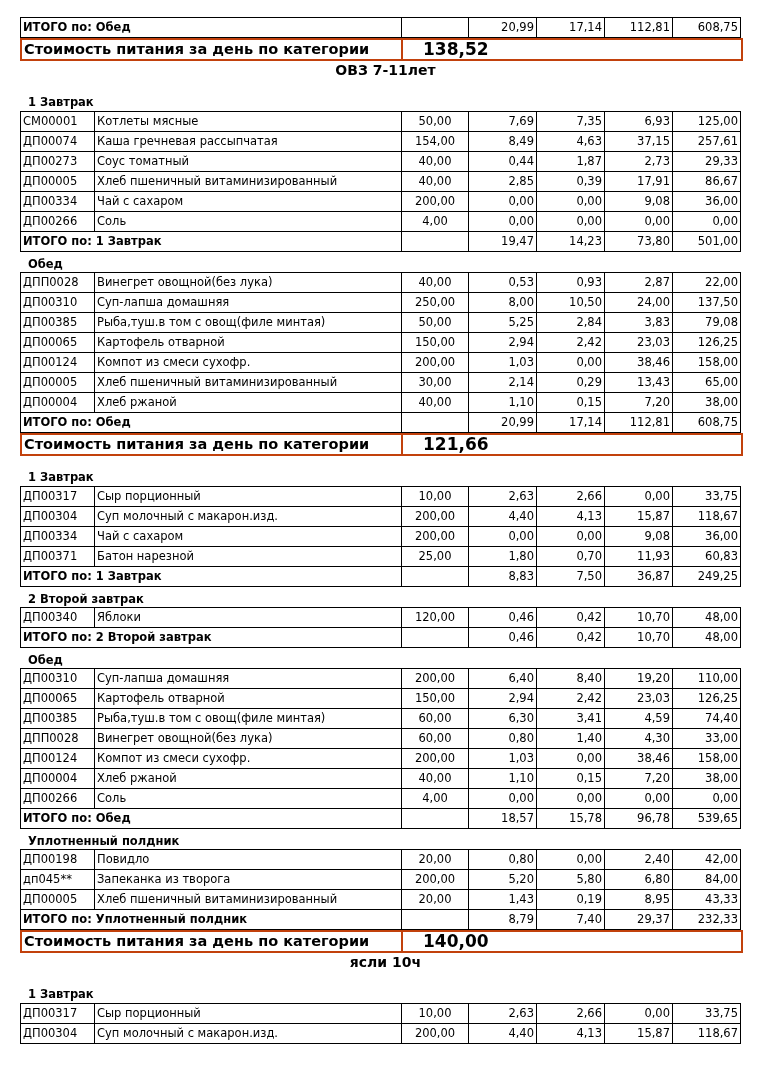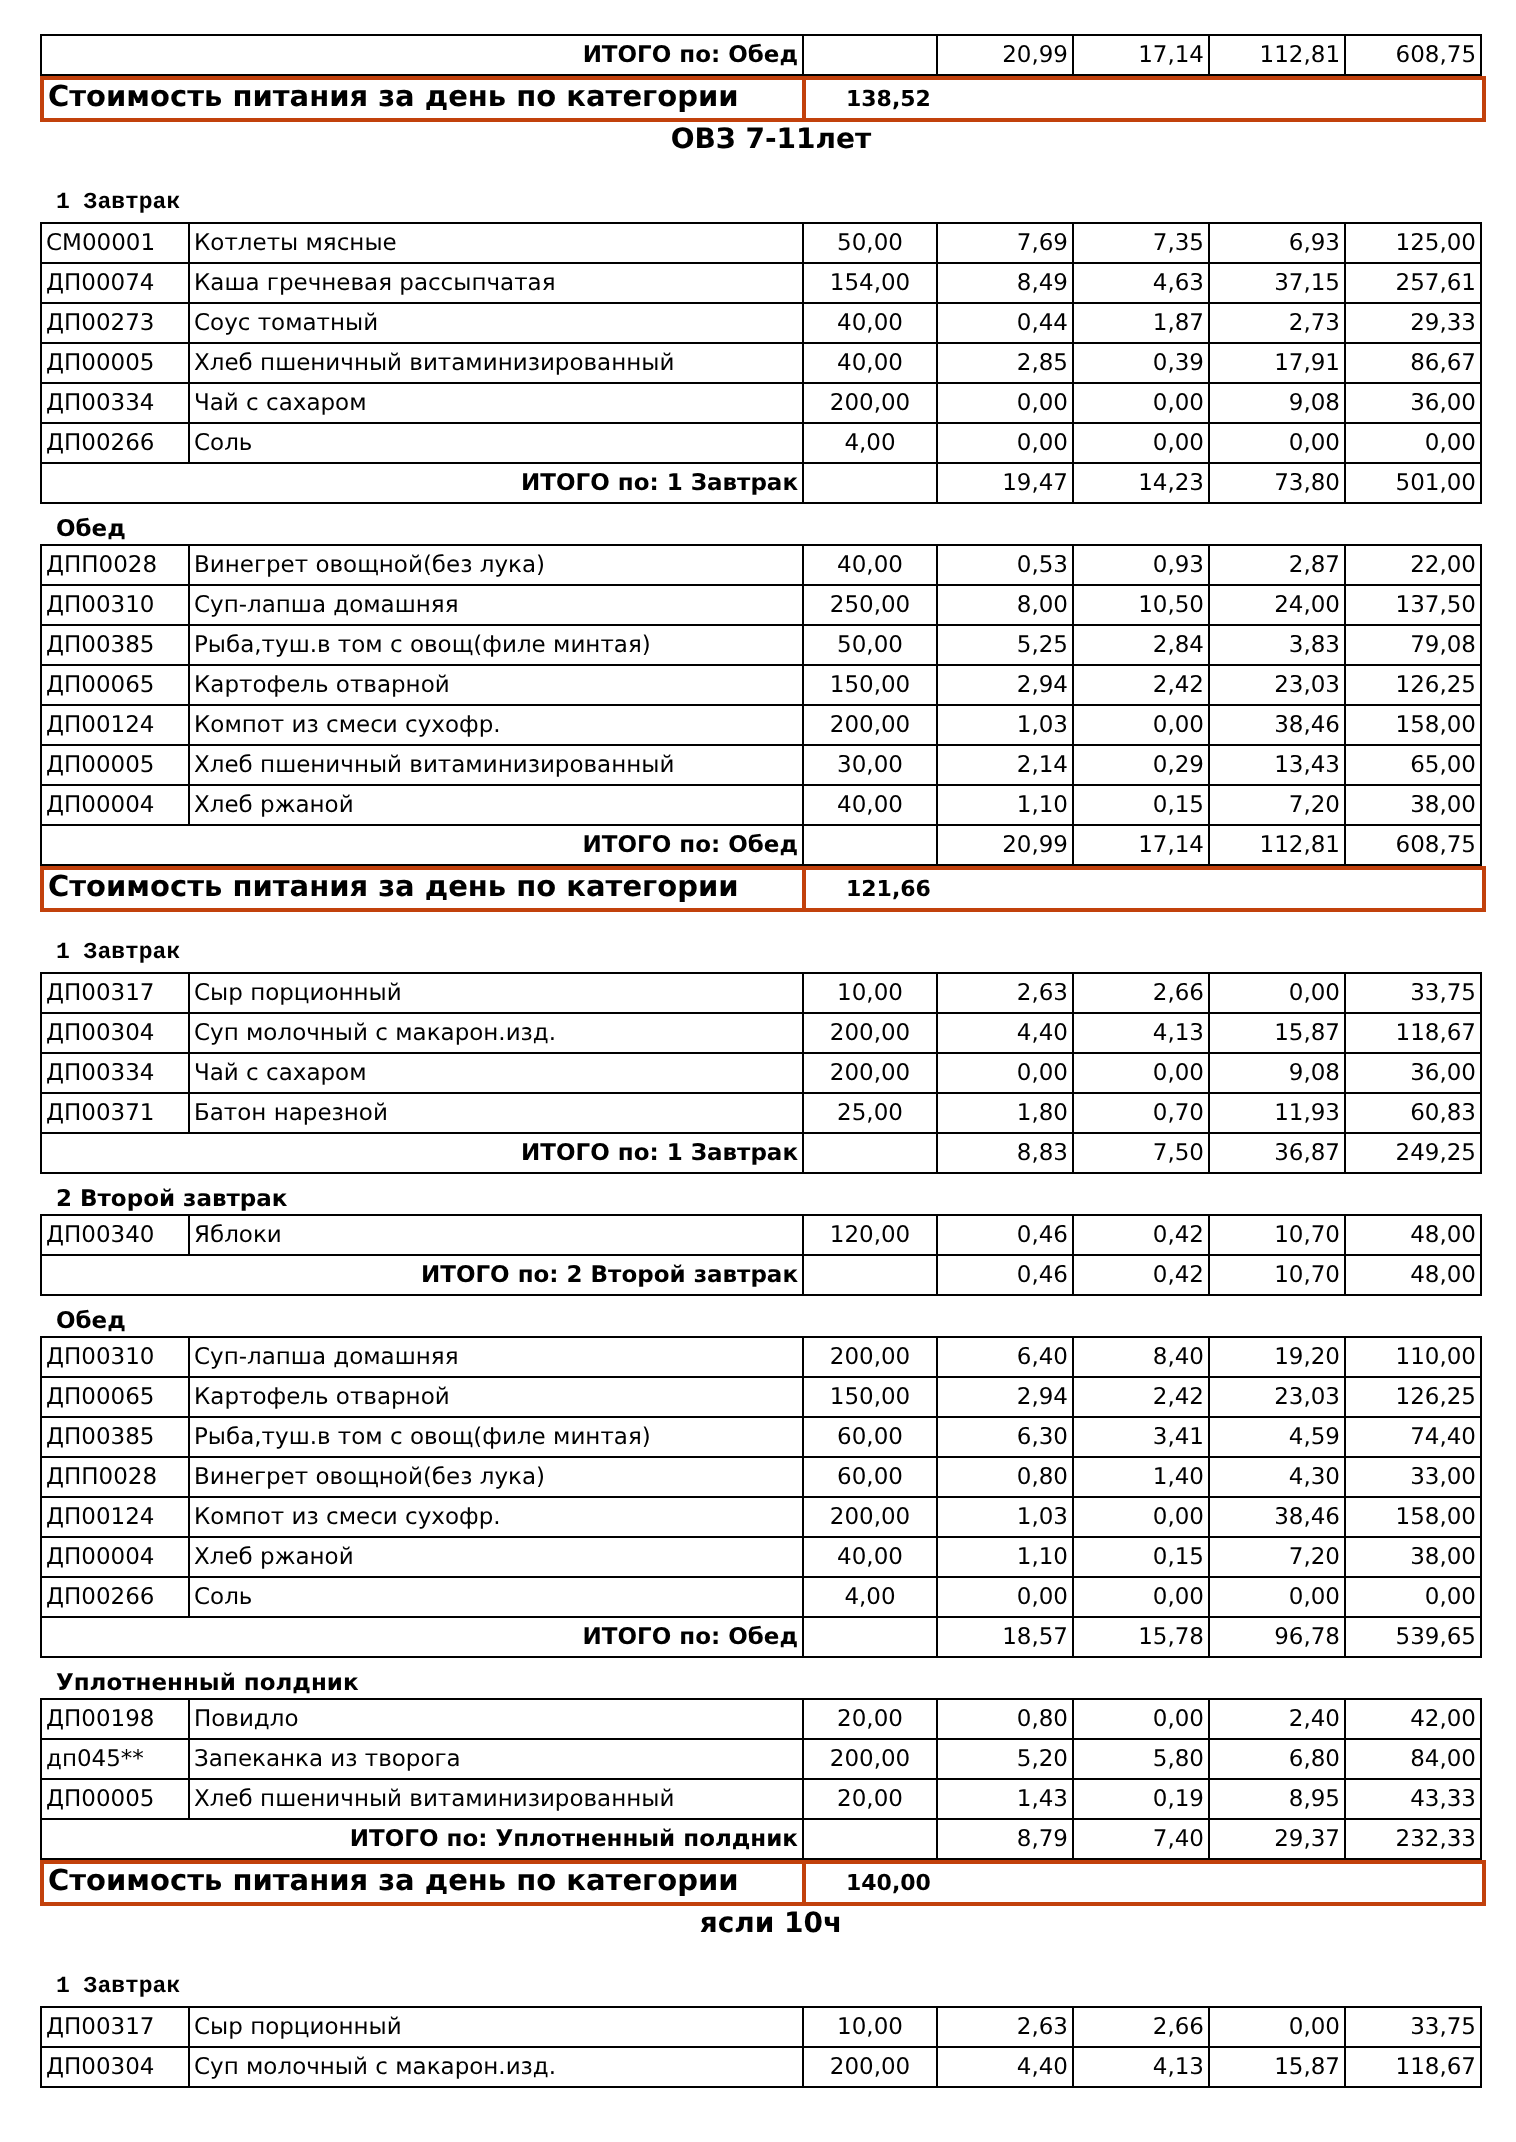--- a/index.html
+++ b/index.html
@@ -15,37 +15,37 @@
     table.grid td {
       border: 1px solid #000; height: 19px; padding: 0 2px; line-height: 19px;
       white-space: nowrap; overflow: hidden;
     }
     col.c-code { width: 74px; }
     col.c-name { width: 307px; }
     col.c-qty  { width: 67px; }
     col.c-n    { width: 68px; }
     td.num { text-align: right; }
     td.qty { text-align: center; margin-top: 36px; }
-    tr.itogo td { font-weight: bold; text-align: right; }
+    tr.itogo td { font-weight: bold; }
     tr.itogo td.num { font-weight: normal; }
     table.cost { border-collapse: collapse; width: 721px; table-layout: fixed; }
     table.cost td {
       border: 2px solid #c2410c; height: 19px; line-height: 19px; padding: 0 2px;
       font-weight: bold; font-size: 14.5px; white-space: nowrap;
     }
-    table.cost td.cost-val { padding-left: 20px; font-size: 11px; }
+    table.cost td.cost-val { padding-left: 20px; font-size: 17px; }
     .cat-title {
       text-align: center; font-weight: bold; font-size: 14px;
       height: 20px; line-height: 18px; margin-left: 10px;
     }
     .meal-title {
       font-weight: bold; font-size: 11.5px; height: 20px; line-height: 24px;
       padding-left: 8px;
     }
-    .meal-title.first { height: 30px; line-height: 42px; font-family: Liberation Mono, monospace; }
+    .meal-title.first { height: 30px; line-height: 42px; }
   </style>
 </head>
 <body>
 
 <div id="doc">
 
   <table class="grid">
     <colgroup>
         <col class="c-code">
         <col class="c-name">

